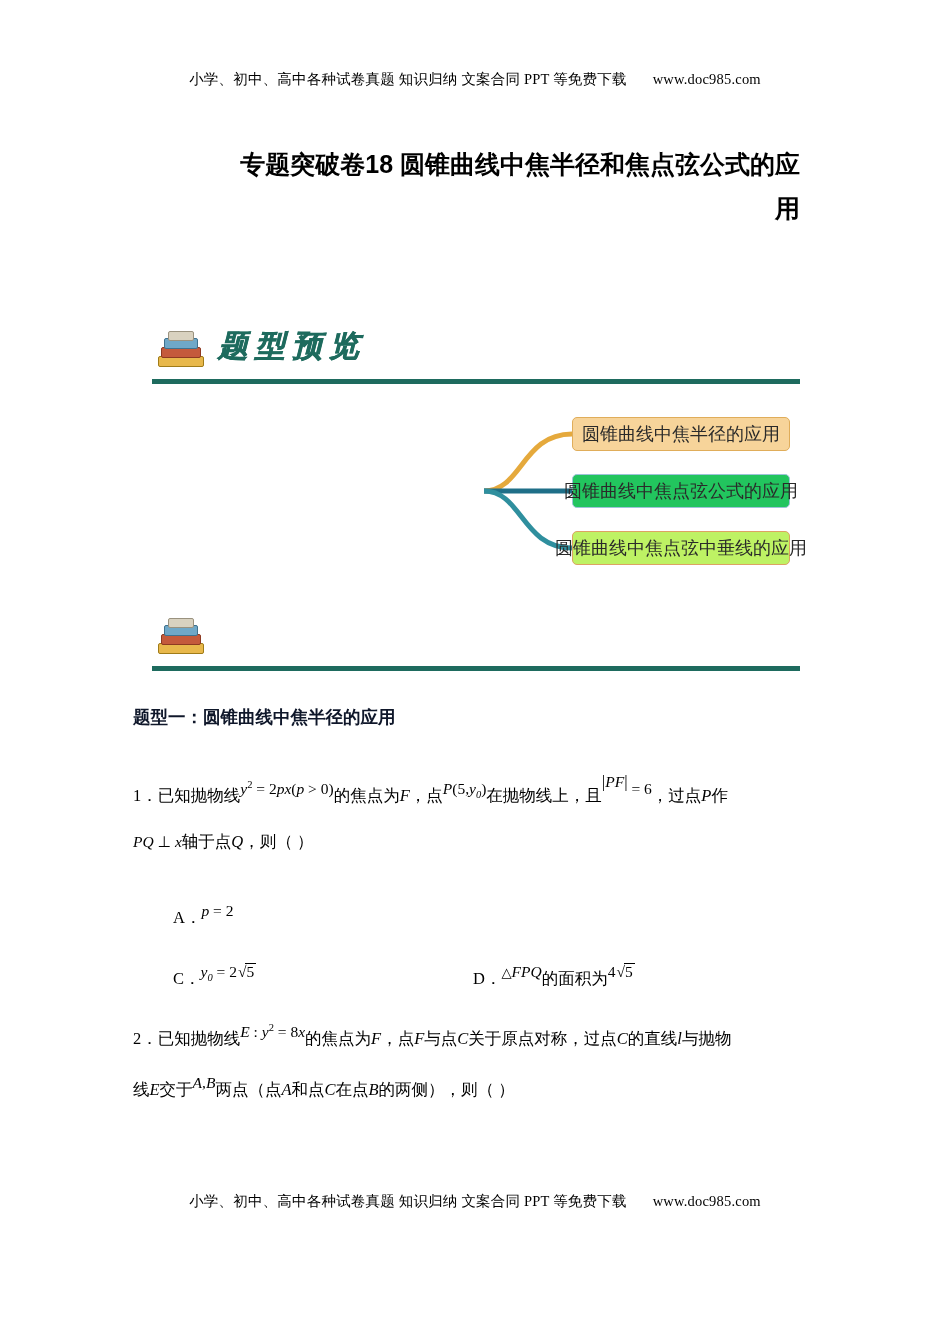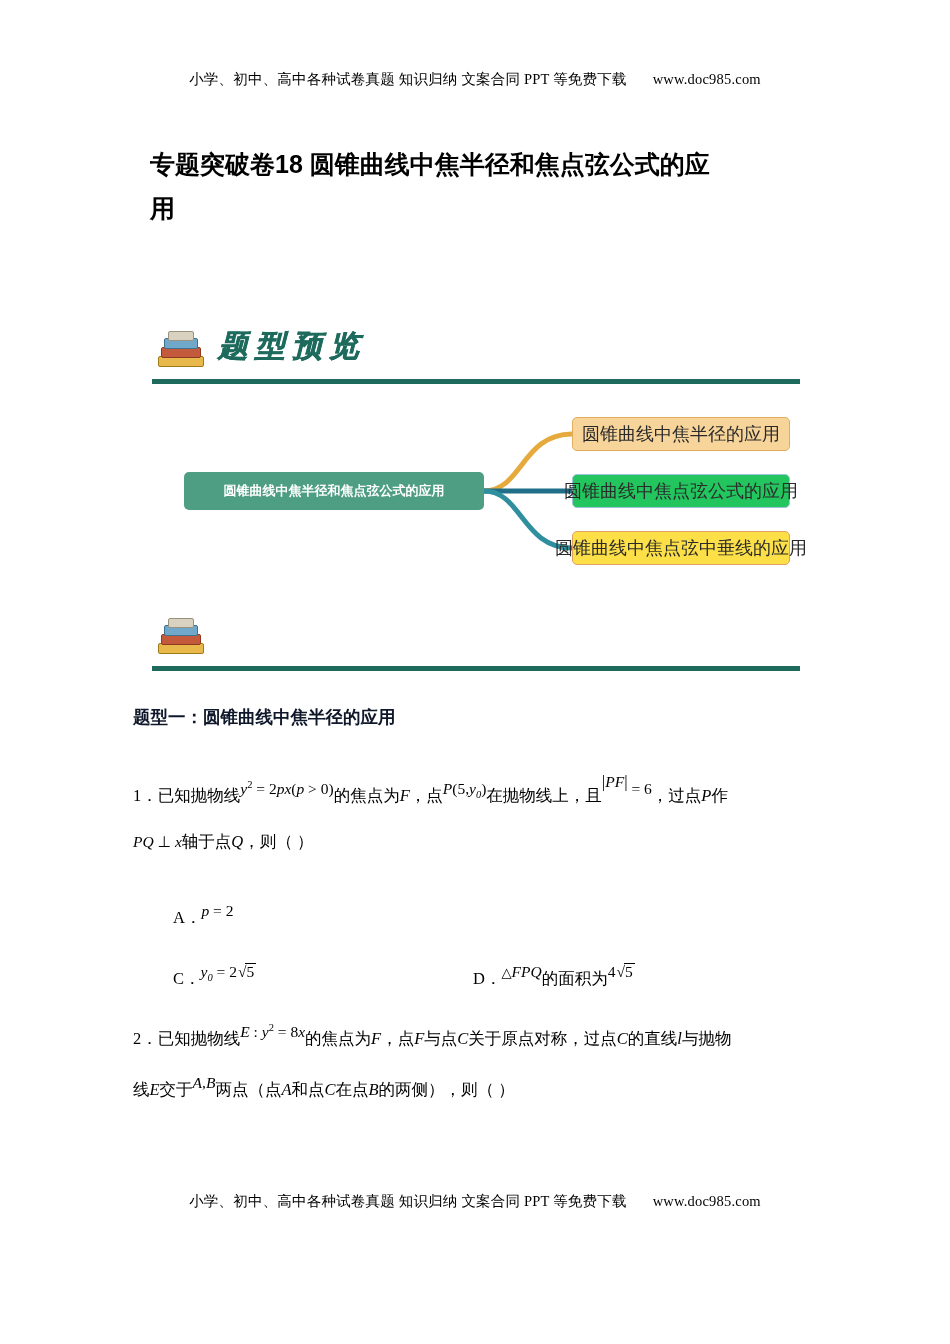--- a/index.html
+++ b/index.html
@@ -35,21 +35,21 @@
   .running-head { top: 70px; }
   .running-foot { top: 1192px; }
   .running-head .gap, .running-foot .gap { display: inline-block; width: 26px; }
 
   
   .doc-title {
     position: absolute;
     top: 142px;
     left: 150px;
     width: 650px;
-    text-align: left;
+    text-align: right;
     font-family: "Liberation Sans", sans-serif;
     font-weight: bold;
     font-size: 25px;
     line-height: 44px;
     color: #000;
   }
 
   
   .banner {
     position: absolute;
@@ -124,21 +124,21 @@
     font-weight: bold;
     font-size: 13px;
   }
   .mm-leaf {
     width: 218px;
     height: 34px;
     color: #2a2a2a;
   }
   .mm-l1 { left: 422px; top: 17px;  background: #f7d49a; border: 1px solid #e0ad5a; }
   .mm-l2 { left: 422px; top: 74px;  background: #22c55e; border: 1px solid #9cc3d8; }
-  .mm-l3 { left: 422px; top: 131px; background: #fde047; border: 1px solid #dda263; }
+  .mm-l3 { left: 422px; top: 131px; background: #bef264; border: 1px solid #dda263; }
   .mm-svg { position: absolute; left: 0; top: 0; }
 
   
   .qtype-heading {
     position: absolute;
     left: 133px;
     top: 705px;
     font-family: "Liberation Sans", sans-serif;
     font-weight: bold;
     font-size: 17.5px;
@@ -215,21 +215,20 @@
     <div class="btext">题型预览</div>
     <div class="rule"></div>
   </div>
 
   <div class="mindmap">
     <svg class="mm-svg" width="680" height="200">
       <path d="M334,91 C372,91 372,34 422,34" stroke="#e5a93c" stroke-width="5" fill="none"></path>
       <path d="M334,91 L422,91" stroke="#1f6f88" stroke-width="5" fill="none"></path>
       <path d="M334,91 C372,91 372,148 422,148" stroke="#2f8f9e" stroke-width="5" fill="none"></path>
     </svg>
-    <div class="mm-node mm-root">圆锥曲线中焦半径和焦点弦公式的应用</div>
     <div class="mm-node mm-leaf mm-l1">圆锥曲线中焦半径的应用</div>
     <div class="mm-node mm-leaf mm-l2">圆锥曲线中焦点弦公式的应用</div>
     <div class="mm-node mm-leaf mm-l3">圆锥曲线中焦点弦中垂线的应用</div>
   </div>
 
   <div class="banner" style="top:615px;">
     <div class="books">
       <div class="bk b1"></div>
         <div class="bk b2"></div>
         <div class="bk b3"></div>

